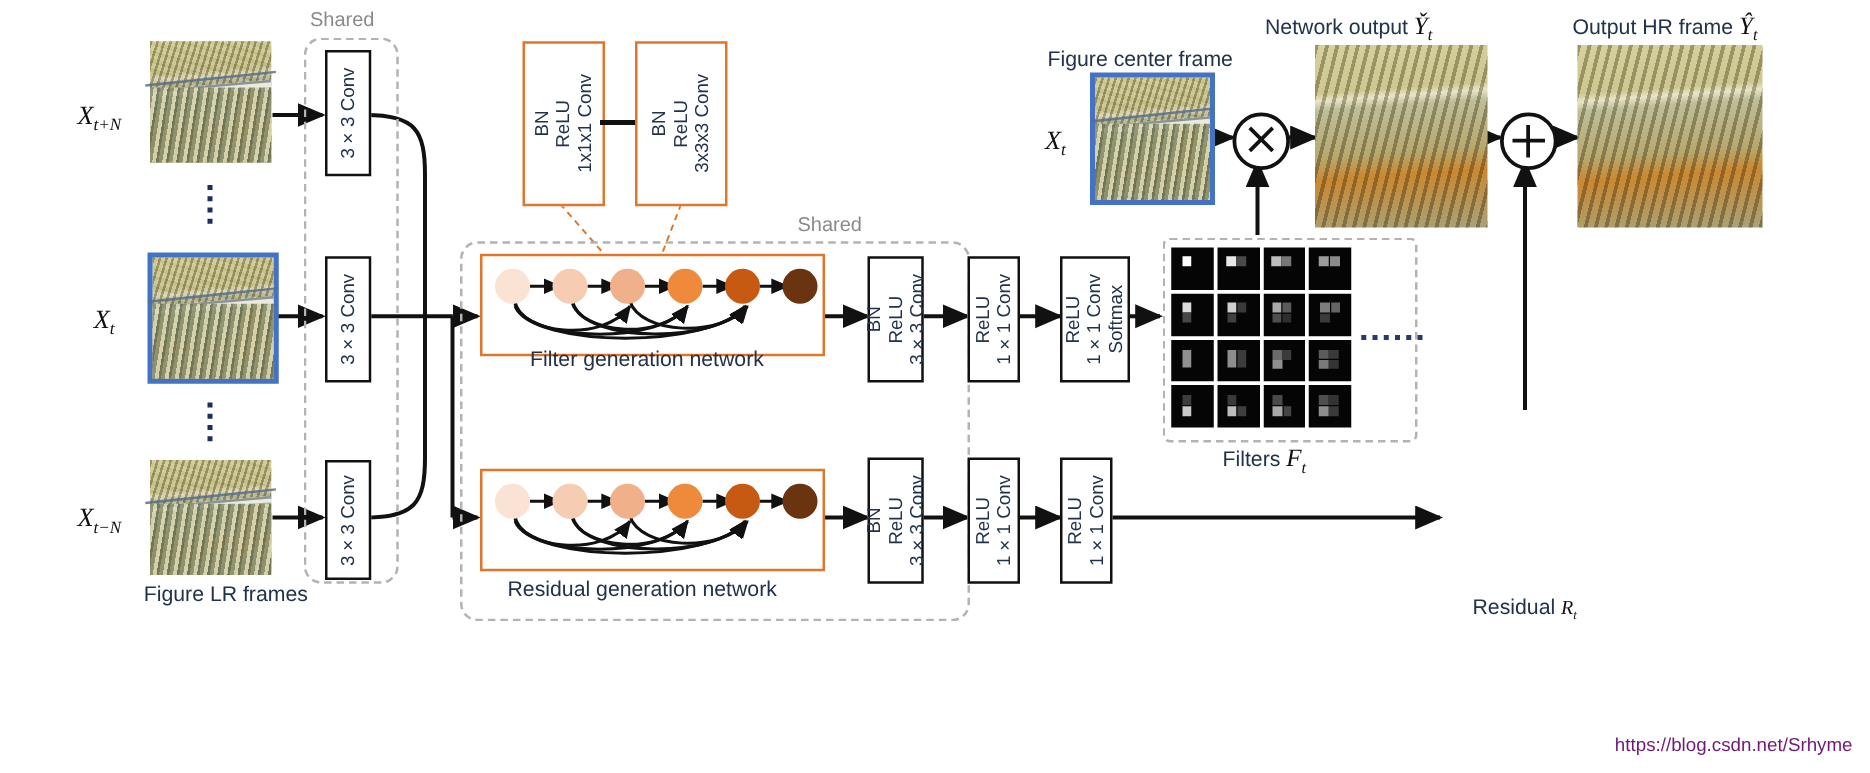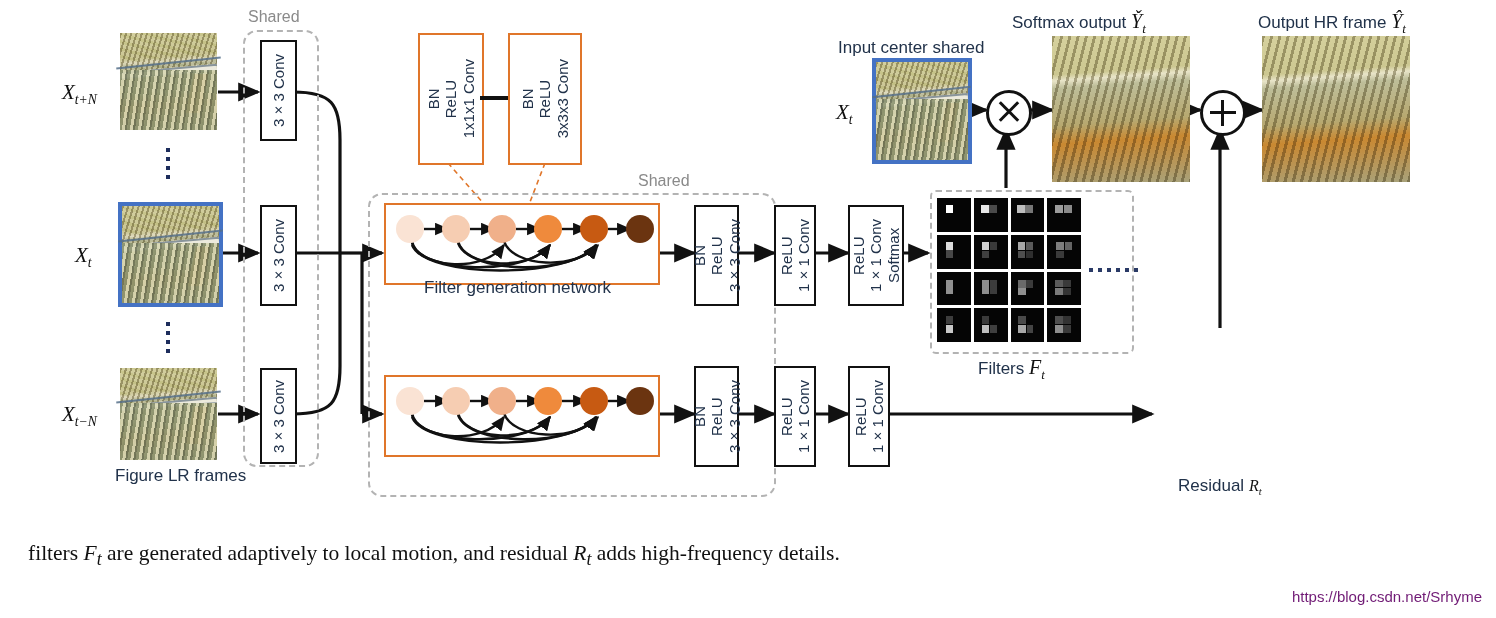--- a/index.html
+++ b/index.html
@@ -278,20 +278,21 @@
         <path d="M118,36 C126,62 190,66 212,40"></path>
       </g>
     </svg>
     <div class="node" style="left:10px;top:10px;width:28px;height:28px;background:#fae3d4;"></div>
     <div class="node" style="left:56px;top:10px;width:28px;height:28px;background:#f6cdb2;"></div>
     <div class="node" style="left:102px;top:10px;width:28px;height:28px;background:#f0b08a;"></div>
     <div class="node" style="left:148px;top:10px;width:28px;height:28px;background:#ef8a3c;"></div>
     <div class="node" style="left:194px;top:10px;width:28px;height:28px;background:#c75a12;"></div>
     <div class="node" style="left:240px;top:10px;width:28px;height:28px;background:#6b3410;"></div>
   </div>
+  <div class="blocklabel" style="left:406px;top:462px;">Residual generation network</div>
 
   <div class="vbox" style="left:694px;top:366px;width:41px;height:97px;">
     <div class="vtext">
       <span class="ln">BN</span>
       <span class="ln">ReLU</span>
       <span class="ln">3×3 Conv</span>
     </div>
   </div>
   <div class="vbox" style="left:774px;top:366px;width:38px;height:97px;">
     <div class="vtext">
@@ -390,36 +391,36 @@
       <i></i>
       <i></i>
       <i></i>
       <i></i>
       <i></i>
   </div>
   <div class="lbl" style="left:978px;top:356px;">
     <span>Filters </span><span class="mlbl" style="position:relative;left:0;top:0;font-size:20px;">F<sub>t</sub></span>
   </div>
 
-  <div class="lbl" style="left:838px;top:38px;">Input center shared</div>
+  <div class="lbl" style="left:838px;top:38px;">Figure center frame</div>
   <div class="mlbl" style="left:836px;top:100px;">X<sub>t</sub></div>
   <div class="frame bluebox" style="left:872px;top:58px;width:92px;height:98px;">
     <div class="wire" style="top:30%"></div>
     <div class="beam" style="top:36%"></div>
     <div class="orange" style="right:14%;top:42%"></div>
     <div class="slats"></div>
   </div>
 
   <div class="op" style="left:986px;top:90px;width:40px;height:40px;">
     <b style="left:7px;top:17px;width:26px;height:3px;transform:rotate(45deg);"></b>
     <b style="left:7px;top:17px;width:26px;height:3px;transform:rotate(-45deg);"></b>
   </div>
 
   <div class="lbl" style="left:1012px;top:10px;">
-    <span>Softmax output</span>
+    <span>Network output</span>
     <span class="mlbl" style="position:relative;font-size:20px;">Y̌<sub>t</sub></span>
   </div>
   <div class="hrframe" style="left:1052px;top:36px;width:138px;height:146px;"></div>
 
   <div class="op" style="left:1200px;top:90px;width:40px;height:40px;">
     <b style="left:7px;top:18px;width:26px;height:3px;"></b>
     <b style="left:18px;top:7px;width:3px;height:26px;"></b>
   </div>
 
   <div class="lbl" style="left:1258px;top:10px;">
@@ -428,15 +429,14 @@
   </div>
   <div class="hrframe" style="left:1262px;top:36px;width:148px;height:146px;"></div>
 
   <div class="lbl" style="left:1178px;top:476px;">
     <span>Residual </span><span class="mlbl" style="position:relative;font-size:16px;">R<sub>t</sub></span>
   </div>
 
 </div>
 
 <div class="caption">
-  <div><span>filters </span><i>F<sub>t</sub></i><span> are generated adaptively to local motion, and residual </span><i>R<sub>t</sub></i><span> adds high-frequency details.</span></div>
 </div>
 <div class="watermark">https://blog.csdn.net/Srhyme</div>
 
 </body></html>

